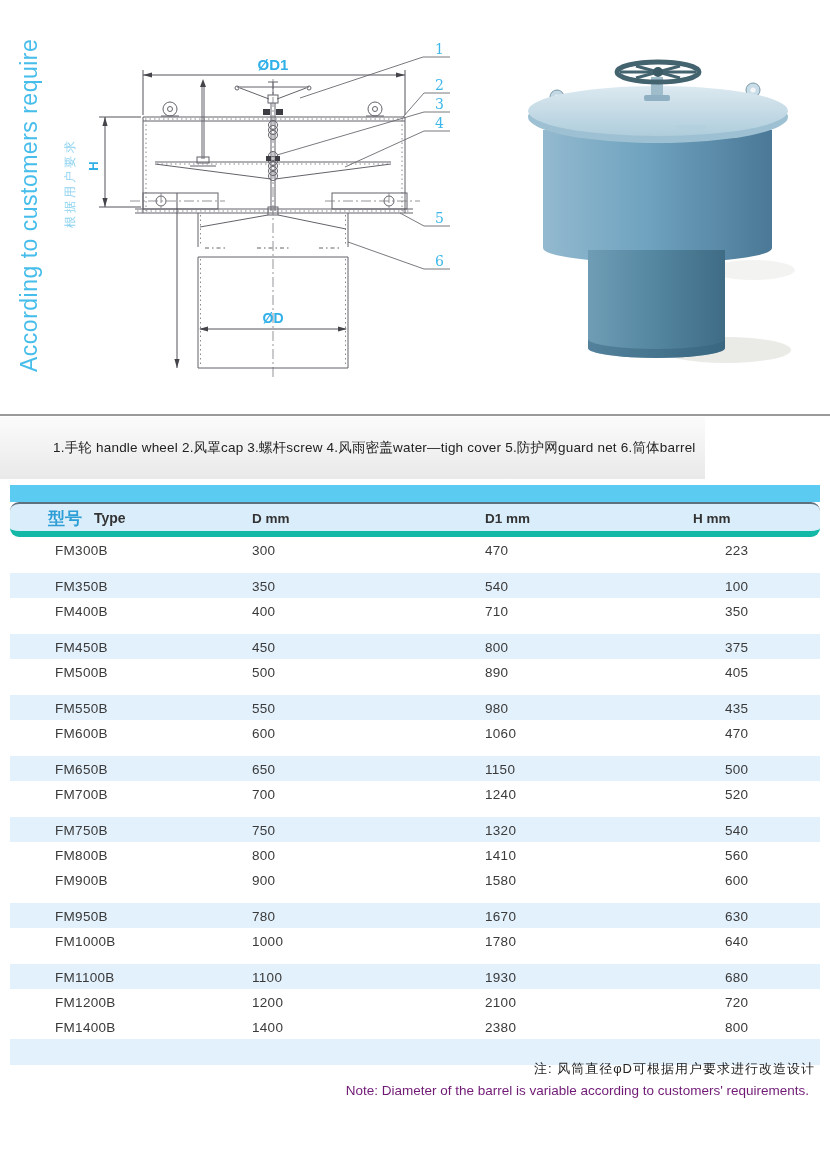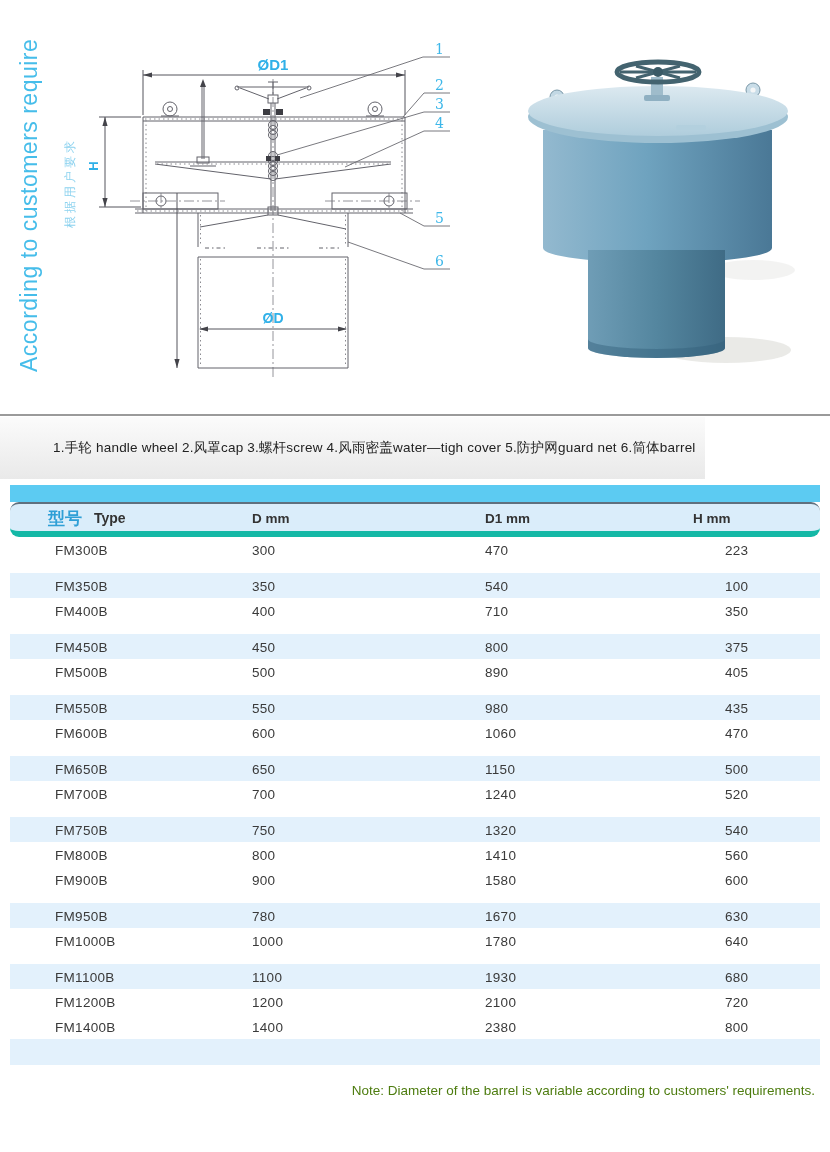--- a/index.html
+++ b/index.html
@@ -34,21 +34,21 @@
   .th-d{left:242px;} .th-d1{left:475px;} .th-h{left:683px;}
   .trow{position:relative;height:25px;background:#ffffff;}
   .trow.alt{background:#E3F1FC;margin-top:11px;}
   .tcell{position:absolute;top:50%;transform:translateY(-50%);
          font-size:13.5px;color:#3a3a3a;letter-spacing:0.3px;white-space:nowrap;}
   .c0{left:45px;} .c1{left:242px;} .c2{left:475px;} .c3{left:715px;}
   .empty-row{position:relative;height:26px;background:#E3F1FC;}
   
   .note-cn{position:absolute;right:15px;top:1060px;font-size:13px;color:#222;
            letter-spacing:1px;white-space:nowrap;}
-  .note-en{position:absolute;right:15px;top:1083px;font-size:13.5px;color:#4d7c0f;
+  .note-en{position:absolute;right:21px;top:1083px;font-size:13.5px;color:#701a75;
            white-space:nowrap;}
   
   .ln{stroke:#63636b;stroke-width:1;fill:none;}
   .stitch{stroke:#8a8a90;stroke-width:1;fill:none;stroke-dasharray:1.5 3;}
   .dim{stroke:#55555c;stroke-width:1;fill:none;}
   .cl{stroke:#7a7a80;stroke-width:0.8;fill:none;stroke-dasharray:10 3 2 3;}
   .ldr{stroke:#6a6a70;stroke-width:0.9;fill:none;}
   .arr{fill:#44444a;}
   .cyantxt{fill:#2FB0E8;font-family:"Liberation Sans",sans-serif;font-weight:700;}
   .calloutnum{fill:#3DB7E9;font-family:"DejaVu Serif",serif;font-size:14px;}
@@ -352,15 +352,16 @@
         <div class="trow">
           <span class="tcell c0">FM1400B</span>
           <span class="tcell c1">1400</span>
           <span class="tcell c2">2380</span>
           <span class="tcell c3">800</span>
         </div>
       </div>
     <div class="empty-row"></div>
   </div>
 
+  <div class="note-cn">注: 风筒直径φD可根据用户要求进行改造设计</div>
   <div class="note-en">Note: Diameter of the barrel is variable according to customers' requirements.</div>
 
 </div>
 
 </body></html>

